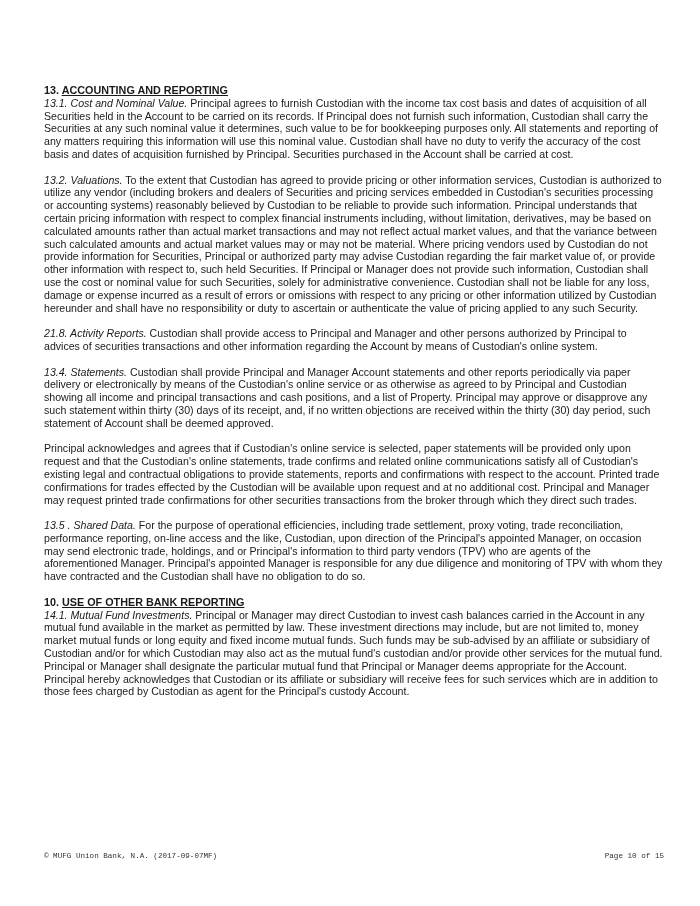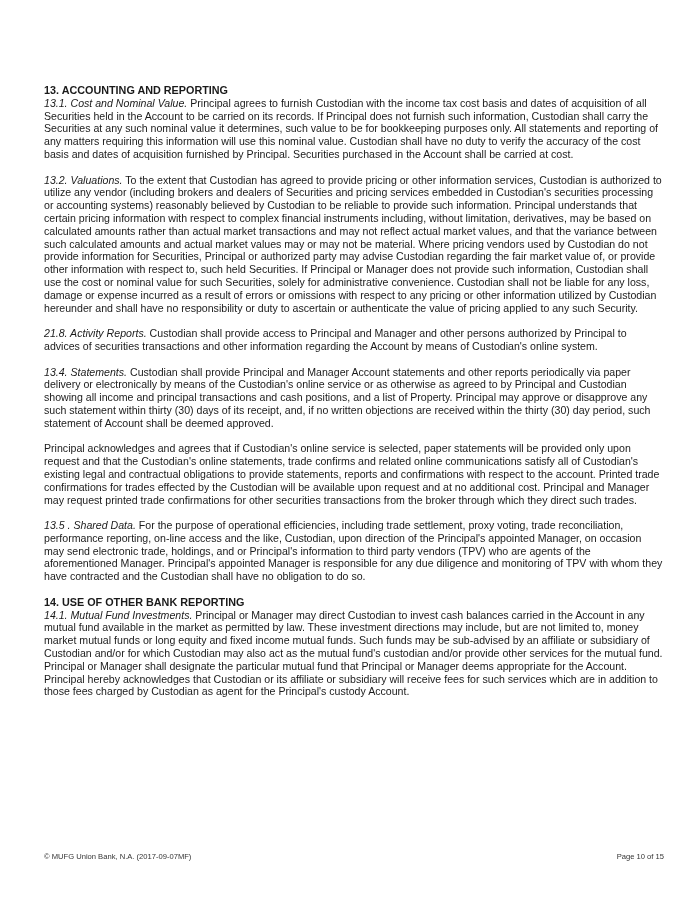--- a/index.html
+++ b/index.html
@@ -3,47 +3,47 @@
   <meta charset="utf-8">
   <style>
     html, body { margin: 0; padding: 0; background: #ffffff; }
     body { width: 700px; height: 906px; position: relative; overflow: hidden; }
     .page {
       position: absolute; left: 44px; top: 84px; width: 620px;
       font-family: "Liberation Sans", sans-serif;
       font-size: 10.6px; line-height: 12.8px; color: #1a1a1a;
     }
     .section-heading { font-weight: bold; margin: 0; font-size: 10.8px; }
-    .section-heading .title { }
+    .section-heading .title { text-decoration: underline; }
     p { margin: 0 0 12.8px 0; }
     .clause-label { font-style: italic; }
     .footer {
       position: absolute; left: 44px; right: 36px; top: 852px;
-      font-family: Liberation Sans, sans-serif; font-size: 7.6px; color: #333;
+      font-family: Liberation Mono, monospace; font-size: 7.6px; color: #333;
       display: flex; justify-content: space-between;
     }
   </style>
 </head>
 <body>
 
 <div class="page">
 
   <div class="section-heading">
     <span>13.</span>
     <span class="title">ACCOUNTING AND REPORTING</span>
   </div>
   <p><span class="clause-label">13.1. Cost and Nominal Value.</span><span> Principal agrees to furnish Custodian with the income tax cost basis and dates of acquisition of all Securities held in the Account to be carried on its records.  If Principal does not furnish such information, Custodian shall carry the Securities at any such nominal value it determines, such value to be for bookkeeping purposes only.  All statements and reporting of any matters requiring this information will use this nominal value.  Custodian shall have no duty to verify the accuracy of the cost basis and dates of acquisition furnished by Principal.  Securities purchased in the Account shall be carried at cost.</span></p>
   <p><span class="clause-label">13.2. Valuations.</span><span> To the extent that Custodian has agreed to provide pricing or other information services, Custodian is authorized to utilize any vendor (including brokers and dealers of Securities and pricing services embedded in Custodian's securities processing or accounting systems) reasonably believed by Custodian to be reliable to provide such information.  Principal understands that certain pricing information with respect to complex financial instruments including, without limitation, derivatives, may be based on calculated amounts rather than actual market transactions and may not reflect actual market values, and that the variance between such calculated amounts and actual market values may or may not be material.  Where pricing vendors used by Custodian do not provide information for Securities, Principal or authorized party may advise Custodian regarding the fair market value of, or provide other information with respect to, such held Securities.  If Principal or Manager does not provide such information, Custodian shall use the cost or nominal value for such Securities, solely for administrative convenience.  Custodian shall not be liable for any loss, damage or expense incurred as a result of errors or omissions with respect to any pricing or other information utilized by Custodian hereunder and shall have no responsibility or duty to ascertain or authenticate the value of pricing applied to any such Security.</span></p>
   <p><span class="clause-label">21.8. Activity Reports.</span><span> Custodian shall provide access to Principal and Manager and other persons authorized by Principal to advices of securities transactions and other information regarding the Account by means of Custodian's online system.</span></p>
   <p><span class="clause-label">13.4. Statements.</span><span> Custodian shall provide Principal and Manager Account statements and other reports periodically via paper delivery or electronically by means of the Custodian's online service or as otherwise as agreed to by Principal and Custodian showing all income and principal transactions and cash positions, and a list of Property.  Principal may approve or disapprove any such statement within thirty (30) days of its receipt, and, if no written objections are received within the thirty (30) day period, such statement of Account shall be deemed approved.</span></p>
   <p><span>Principal acknowledges and agrees that if Custodian's online service is selected, paper statements will be provided only upon request and that the Custodian's online statements, trade confirms and related online communications satisfy all of Custodian's existing legal and contractual obligations to provide statements, reports and confirmations with respect to the account.  Printed trade confirmations for trades effected by the Custodian will be available upon request and at no additional cost.  Principal and Manager may request printed trade confirmations for other securities transactions from the broker through which they direct such trades.</span></p>
   <p><span class="clause-label">13.5 . Shared Data.</span><span>  For the purpose of operational efficiencies, including trade settlement, proxy voting, trade reconciliation, performance reporting, on-line access and the like, Custodian, upon direction of the Principal's appointed Manager, on occasion may send electronic trade, holdings, and or Principal's information to third party vendors (TPV) who are agents of the aforementioned Manager.  Principal's appointed Manager is responsible for any due diligence and monitoring of TPV with whom they have contracted and the Custodian shall have no obligation to do so.</span></p>
 
   <div class="section-heading">
-    <span>14.</span>
+    <span>10.</span>
     <span class="title">USE OF OTHER BANK REPORTING</span>
   </div>
   <p><span class="clause-label">14.1. Mutual Fund Investments.</span><span>  Principal or Manager may direct Custodian to invest cash balances carried in  the Account in any mutual fund available in the market as permitted by law.  These investment directions may include, but are not limited to, money market mutual funds or long equity and fixed income mutual funds.  Such funds may be sub-advised by an affiliate or subsidiary of Custodian and/or for which Custodian may also act as the mutual fund's custodian and/or provide other services for the mutual fund.  Principal or Manager shall designate the particular mutual fund that Principal or Manager deems appropriate for the Account.  Principal hereby acknowledges that Custodian or its affiliate or subsidiary will receive fees for such services which are in addition to those fees charged by Custodian as agent for the Principal's custody Account.</span></p>
 
 </div>
 
 <div class="footer">
   <span>© MUFG Union Bank, N.A. (2017-09-07MF)</span>
   <span>Page 10 of 15</span>
 </div>

